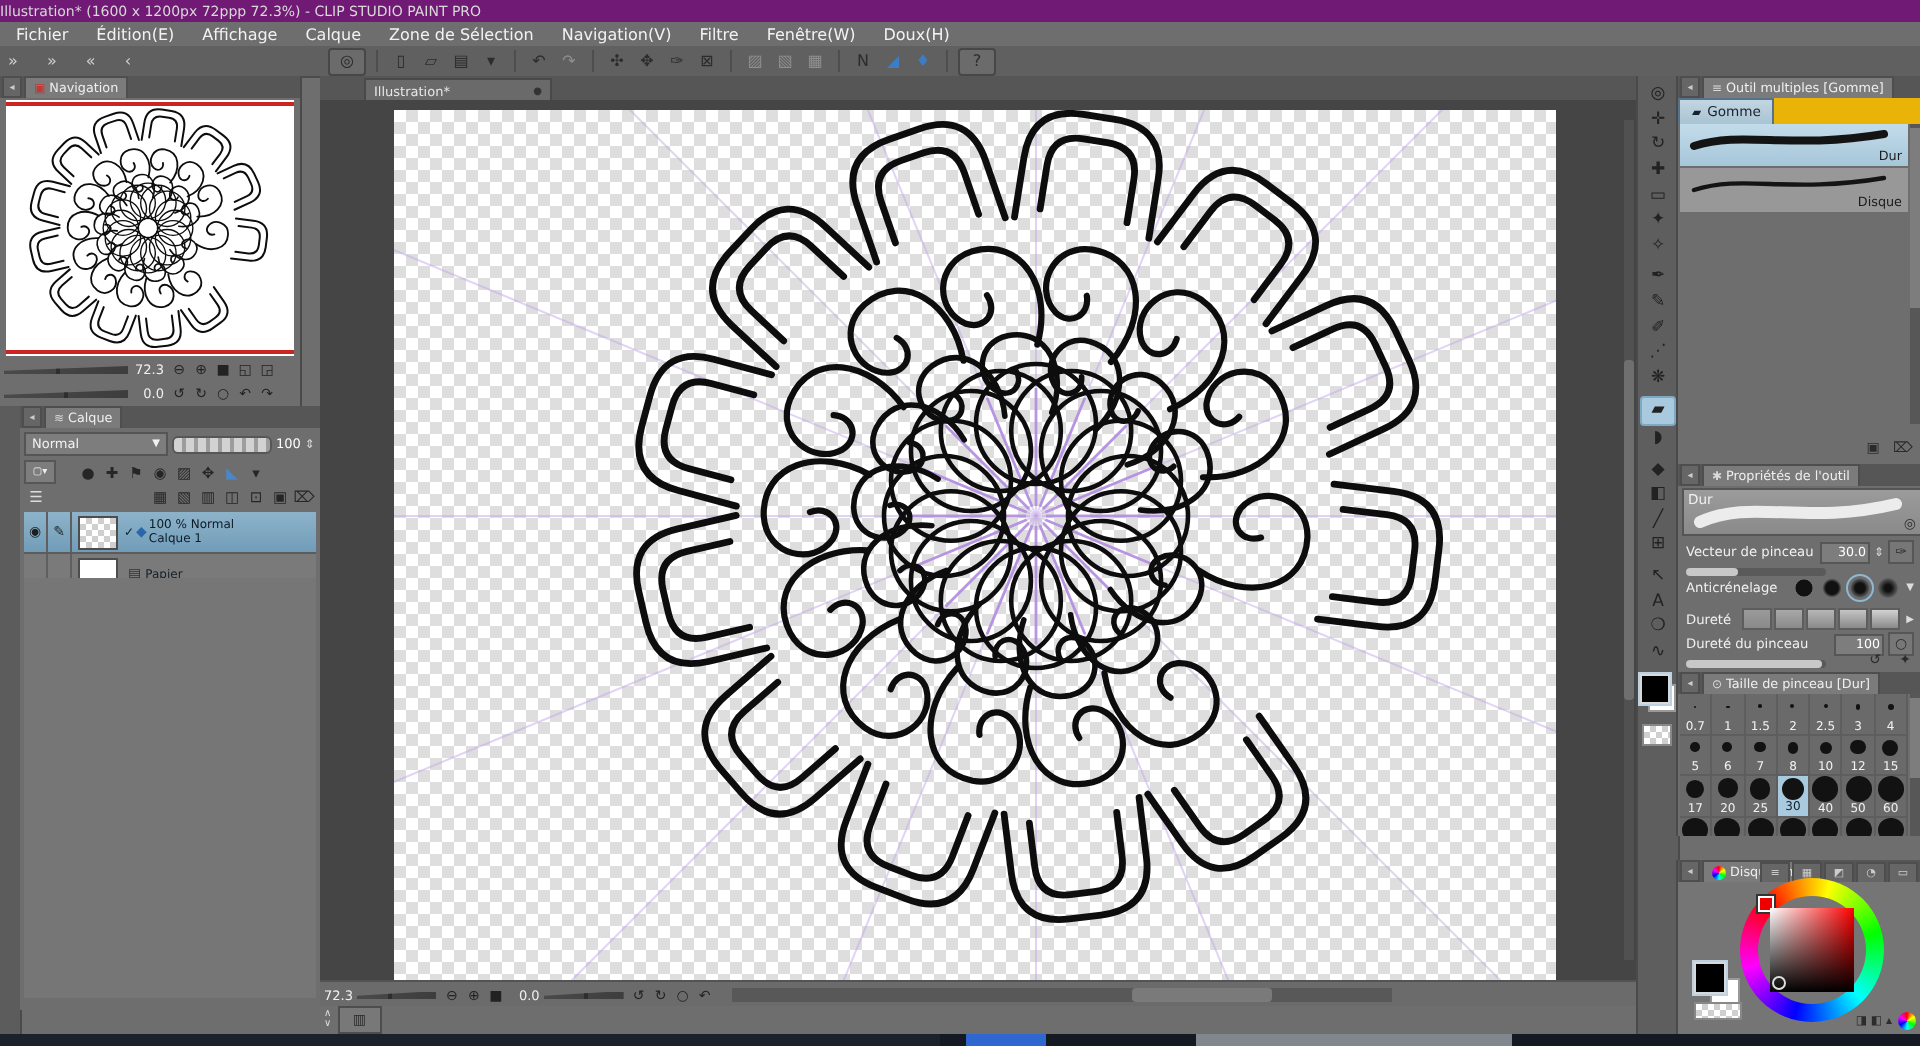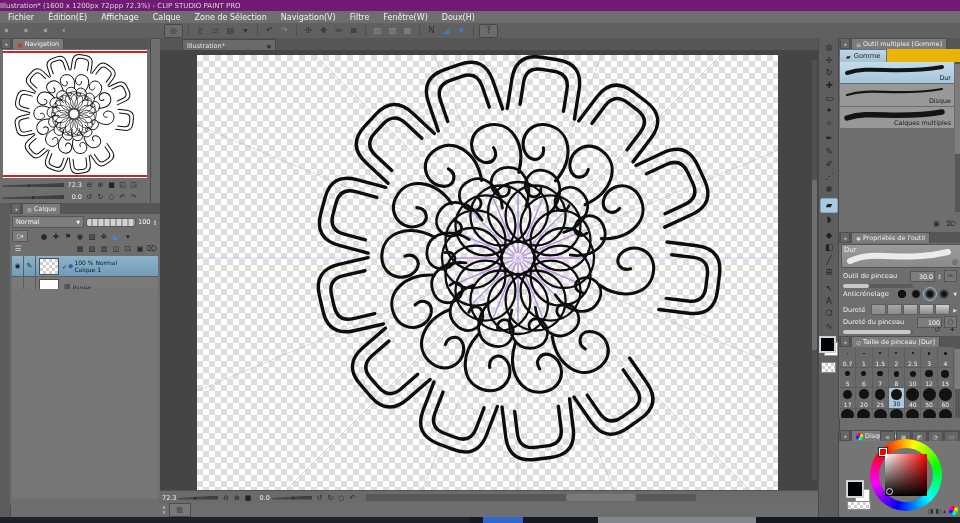--- a/index.html
+++ b/index.html
@@ -544,26 +544,20 @@
           <path d="M5 10 C 30 2, 52 12, 100 4" fill="none" stroke="#141414" stroke-width="4" stroke-linecap="round"></path>
         </svg>
         <span class="sub-label">Dur</span>
       </div>
       <div class="sub-row">
         <svg width="108" height="14" class="sub-stroke">
           <path d="M5 10 C 30 2, 52 12, 100 4" fill="none" stroke="#141414" stroke-width="2.2" stroke-linecap="round"></path>
         </svg>
         <span class="sub-label">Disque</span>
       </div>
-      <div class="sub-row">
-        <svg width="108" height="14" class="sub-stroke">
-          <path d="M5 10 C 30 2, 52 12, 100 4" fill="none" stroke="#141414" stroke-width="5.5" stroke-linecap="round"></path>
-        </svg>
-        <span class="sub-label">Calques multiples</span>
-      </div>
     </div>
   <div id="subtool-scroll">
       <div class="thumb"></div>
     </div>
   <div id="subtool-bottom">
     <span class="mini-ico">▣</span>
     <span class="mini-ico">⌦</span>
   </div>
 </div>
 
@@ -577,21 +571,21 @@
   </div>
   <div id="props-preview">
     <span class="plabel">Dur</span>
     <svg width="116" height="20" id="propStroke">
         <path d="M8 16 C 34 4, 60 18, 106 7" fill="none" stroke="#ececec" stroke-width="6" stroke-linecap="round"></path>
       </svg>
     <span class="mag">◎</span>
   </div>
   <div class="abs" style="left:4px;top:38px;width:114px;">
     <div style="display:flex;align-items:center;gap:2px;">
-      <span class="prop-label">Outil de pinceau</span>
+      <span class="prop-label">Vecteur de pinceau</span>
       <span class="prop-valbox" style="margin-left:auto;">30.0</span>
       <span style="font-size:6px;color:#ddd;">⇕</span>
       <span class="mini-ico" style="border:1px solid #565656;background:#777;">✑</span>
     </div>
     <div class="prop-slider" style="width:70px;margin-top:2px;">
         <div class="fill" style="width:26px;"></div>
       </div>
   </div>
   <div class="abs" style="left:4px;top:57px;width:114px;display:flex;align-items:center;gap:3px;">
     <span class="prop-label">Anticrénelage</span>

